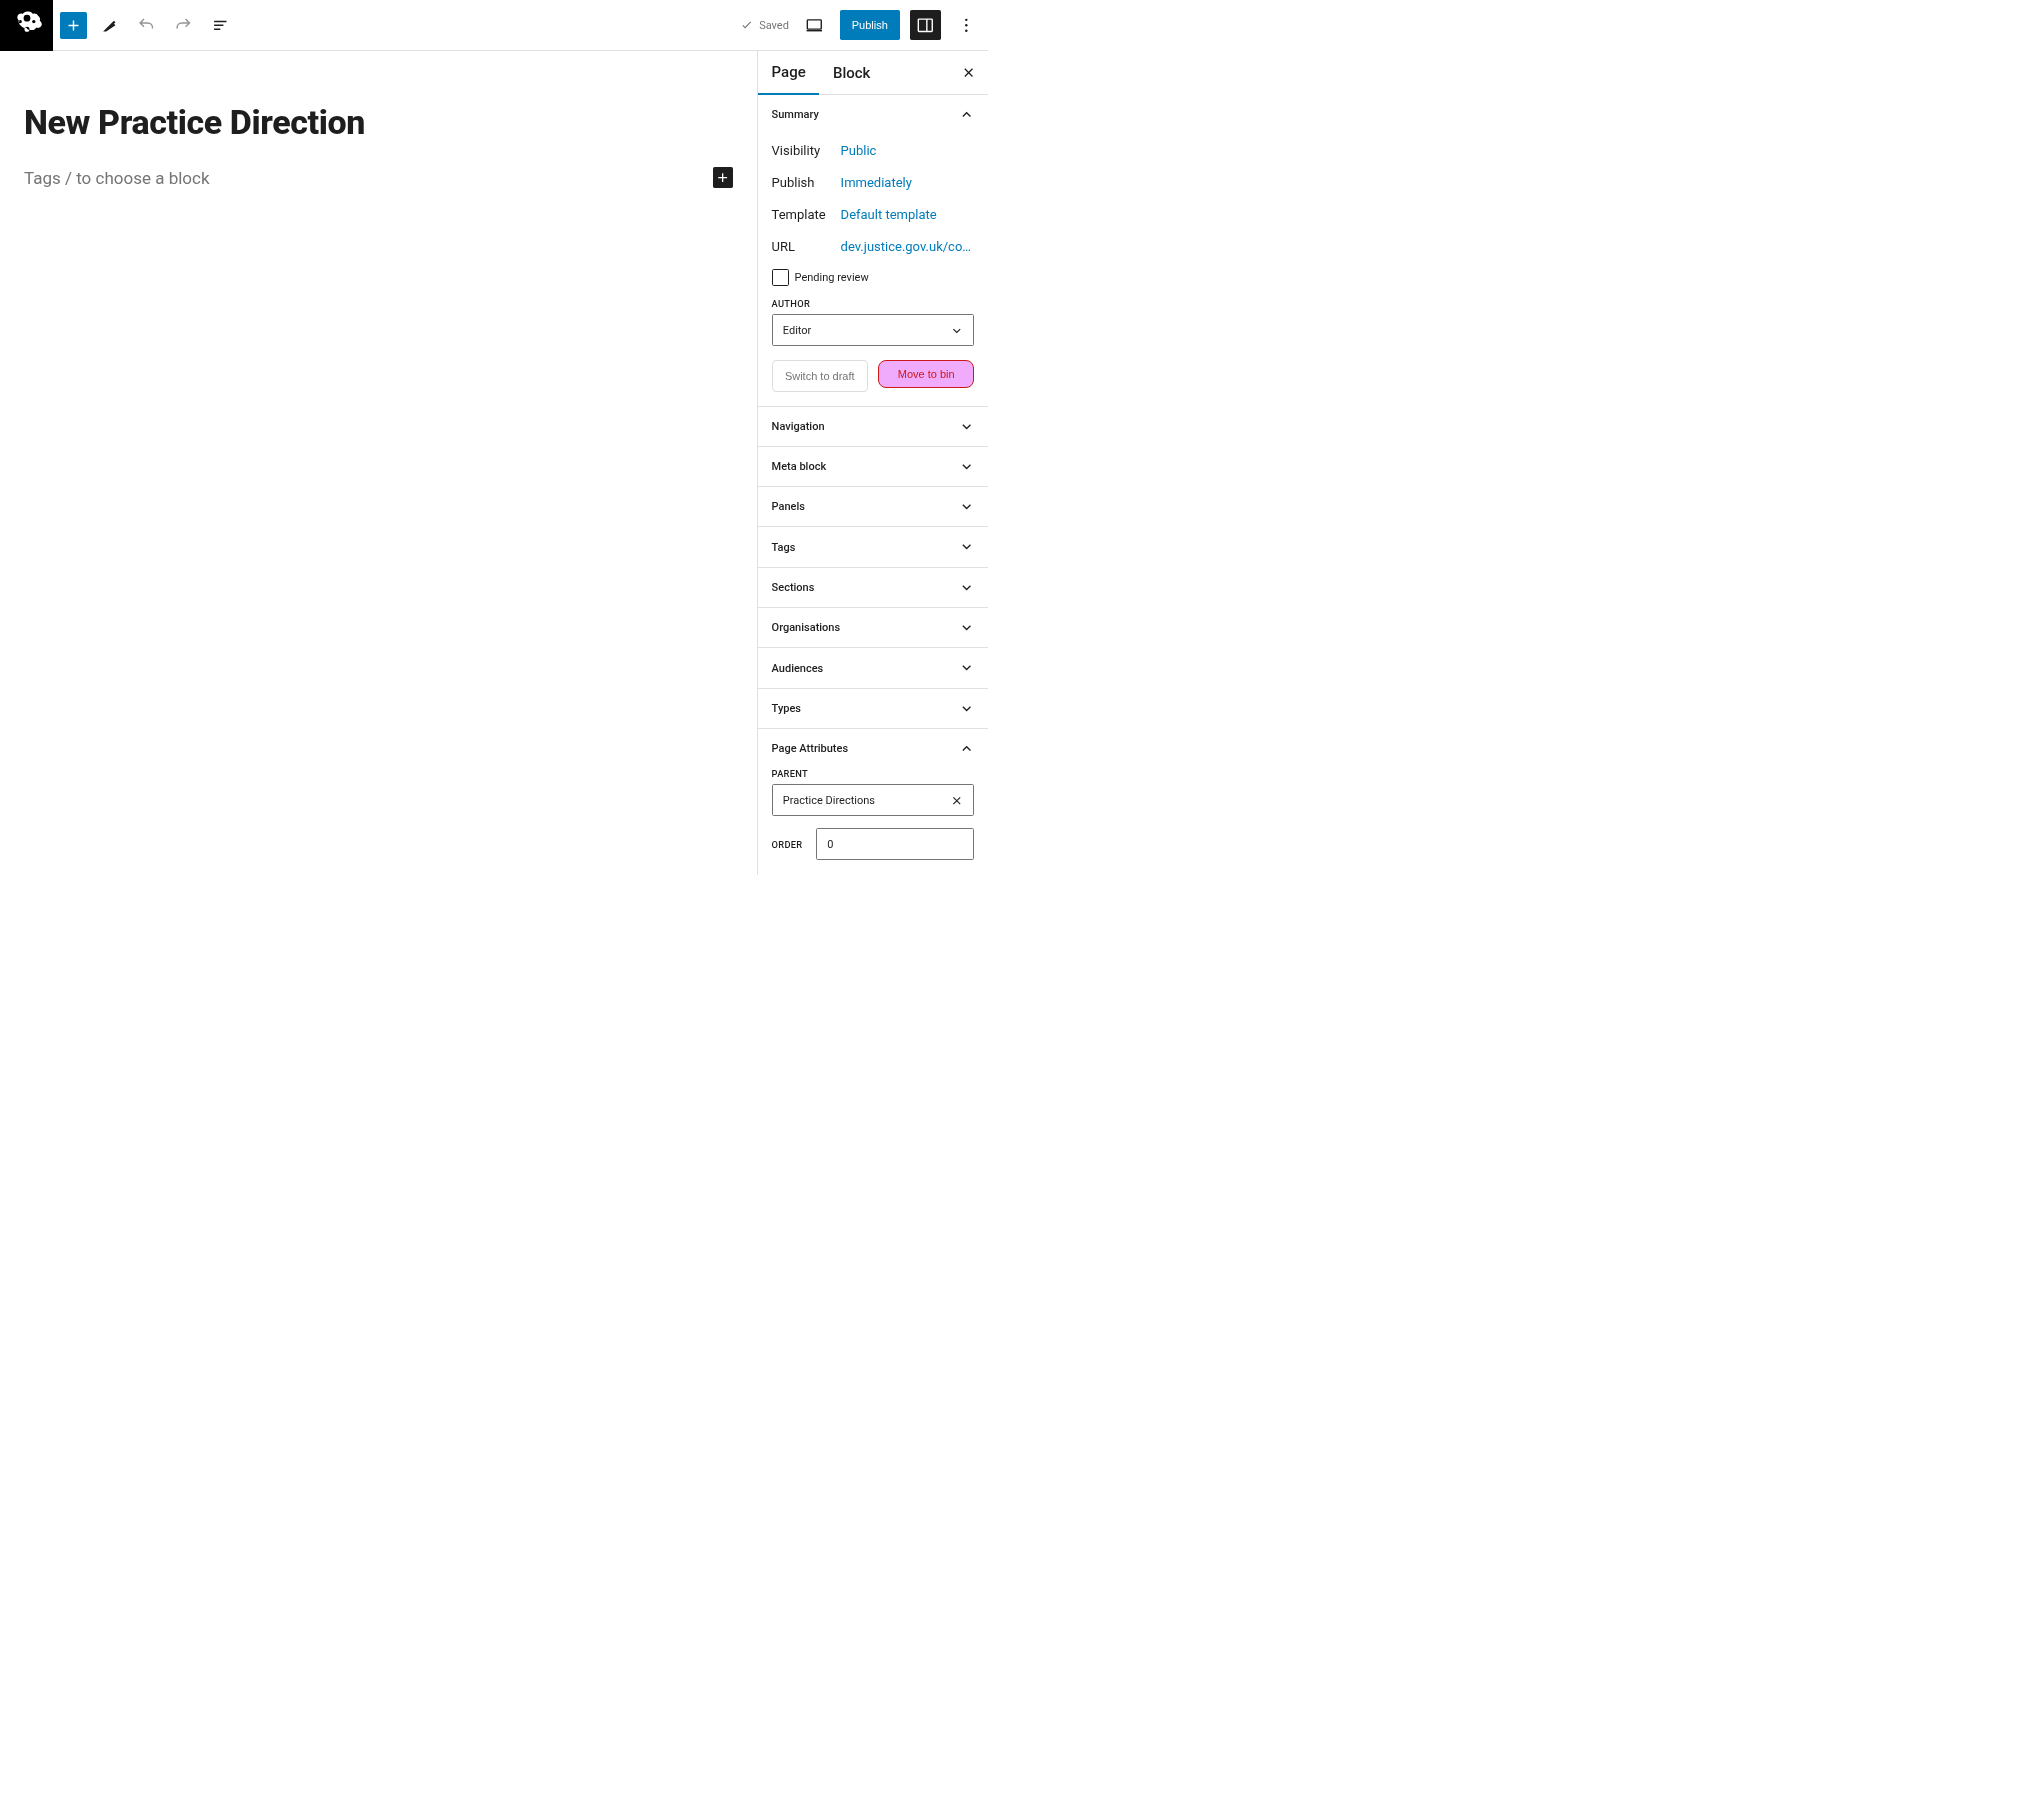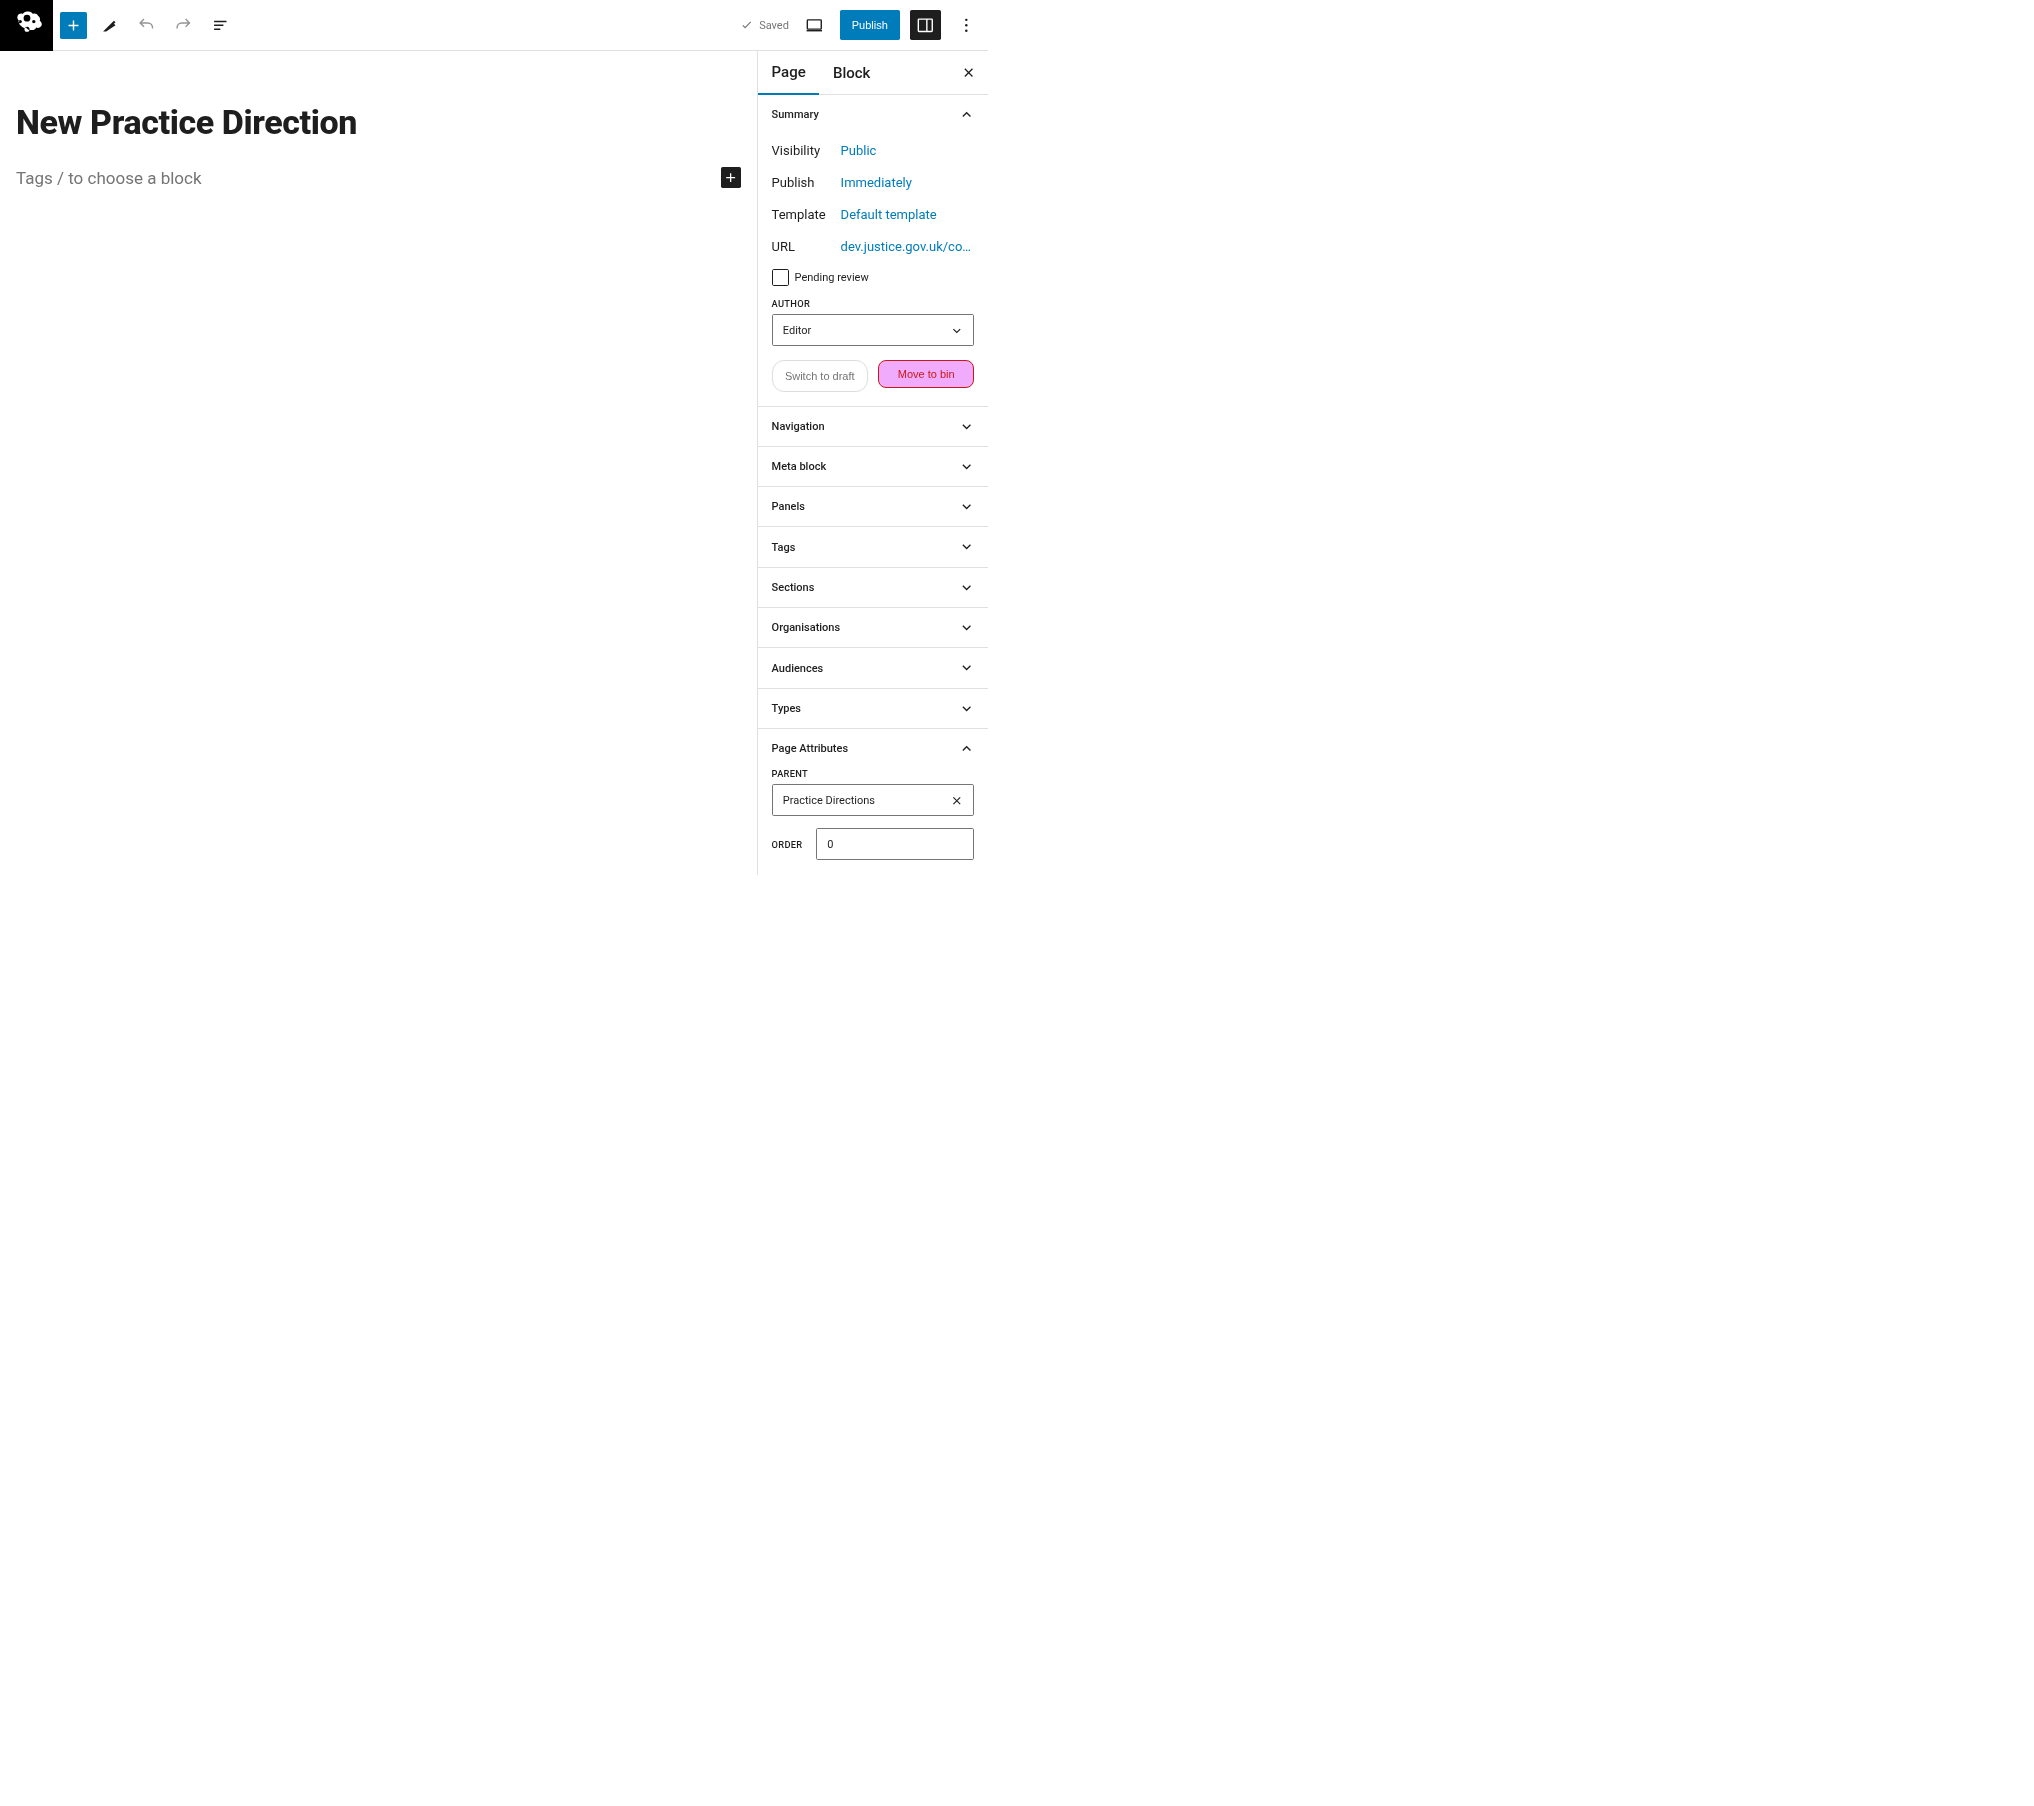--- a/index.html
+++ b/index.html
@@ -13,21 +13,21 @@
 .btn-icon { width: 30.5px; height: 30.5px; border: none; background: transparent; display: flex; align-items: center; justify-content: center; border-radius: 1.7px; cursor: pointer; color: #1e1e1e; }
 .btn-add { background: #007cba; color: #fff; width: 27px; height: 27px; border-radius: 1.7px; }
 .btn-icon.disabled { color: #949494; cursor: default; }
 .topbar-right { margin-left: auto; display: flex; align-items: center; gap: 10.2px; padding-right: 6.8px; }
 .saved { color: #757575; display: flex; align-items: center; gap: 5.1px; font-size: 11px; }
 .btn-publish { background: #007cba; color: #fff; border: none; padding: 0 12px; height: 30.5px; border-radius: 1.7px; font-size: 11px; cursor: pointer; }
 .btn-settings-active { background: #1e1e1e; color: #fff; width: 30.5px; height: 30.5px; border-radius: 1.7px; display: flex; align-items: center; justify-content: center; }
 
 
 .main { display: flex; height: calc(100% - 51px); }
-.editor { flex: 1; padding: 51px 16px; position: relative; }
+.editor { flex: 1; padding: 51px 24px; position: relative; }
 .post-title { font-size: 34px; font-weight: 800; letter-spacing: -0.4px; margin-bottom: 25.4px; }
 .block-appender { display: flex; align-items: center; justify-content: space-between; }
 .block-placeholder { color: #757575; font-size: 17px; }
 .block-add { width: 20.3px; height: 20.3px; background: #1e1e1e; color: #fff; display: flex; align-items: center; justify-content: center; border-radius: 1.7px; cursor: pointer; }
 
 
 .sidebar { width: 231px; border-left: 0.8px solid #e0e0e0; overflow-y: auto; background: #fff; }
 .sidebar-tabs { display: flex; align-items: center; border-bottom: 0.8px solid #e0e0e0; position: relative; }
 .tab { padding: 12px 13.6px; font-size: 15px; cursor: pointer; color: #1e1e1e; font-weight: 500; }
 .tab.active { border-bottom: 2.5px solid #007cba; margin-bottom: -0.8px; }
@@ -41,21 +41,21 @@
 .summary-label { width: 69px; color: #1e1e1e; }
 .summary-value { color: #007cba; cursor: pointer; overflow: hidden; text-overflow: ellipsis; white-space: nowrap; flex: 1; }
 
 .checkbox-row { display: flex; align-items: center; gap: 6px; padding: 6.8px 0 12px; }
 .checkbox { width: 17px; height: 17px; border: 1.3px solid #1e1e1e; border-radius: 1.7px; cursor: pointer; }
 
 .field-label { font-size: 9.3px; font-weight: 500; text-transform: uppercase; color: #1e1e1e; margin-bottom: 5.1px; display: block; letter-spacing: 0.3px; }
 .select { border: 0.8px solid #757575; border-radius: 1.7px; padding: 0 10.2px; height: 32px; display: flex; align-items: center; justify-content: space-between; cursor: pointer; font-size: 11px; }
 
 .summary-actions { display: flex; gap: 10.2px; padding-top: 13.6px; }
-.btn-outline { flex: 1; height: 32px; border: 0.8px solid #ddd; background: #fff; border-radius: 12px; font-size: 11px; cursor: pointer; color: #757575; }
+.btn-outline { flex: 1; height: 32px; border: 0.8px solid #ddd; background: #fff; border-radius: 4px; font-size: 11px; cursor: pointer; color: #757575; }
 .btn-danger { flex: 1; height: 28px; border: 0.8px solid #cc1818; background: #f0abfc; color: #cc1818; border-radius: 8px; font-size: 11px; cursor: pointer; }
 
 .parent-input { border: 0.8px solid #757575; border-radius: 1.7px; height: 32px; display: flex; align-items: center; justify-content: space-between; padding: 0 10.2px; font-size: 11px; gap: 26px; }
 .order-row { display: flex; align-items: center; gap: 13.6px; padding-top: 12px; }
 .order-input { border: 0.8px solid #757575; border-radius: 1.7px; height: 32px; flex: 1; padding: 0 10.2px; font-size: 11px; display: flex; align-items: center; }
 
 svg { display: block; }
 </style>
 </head>
 <body>

